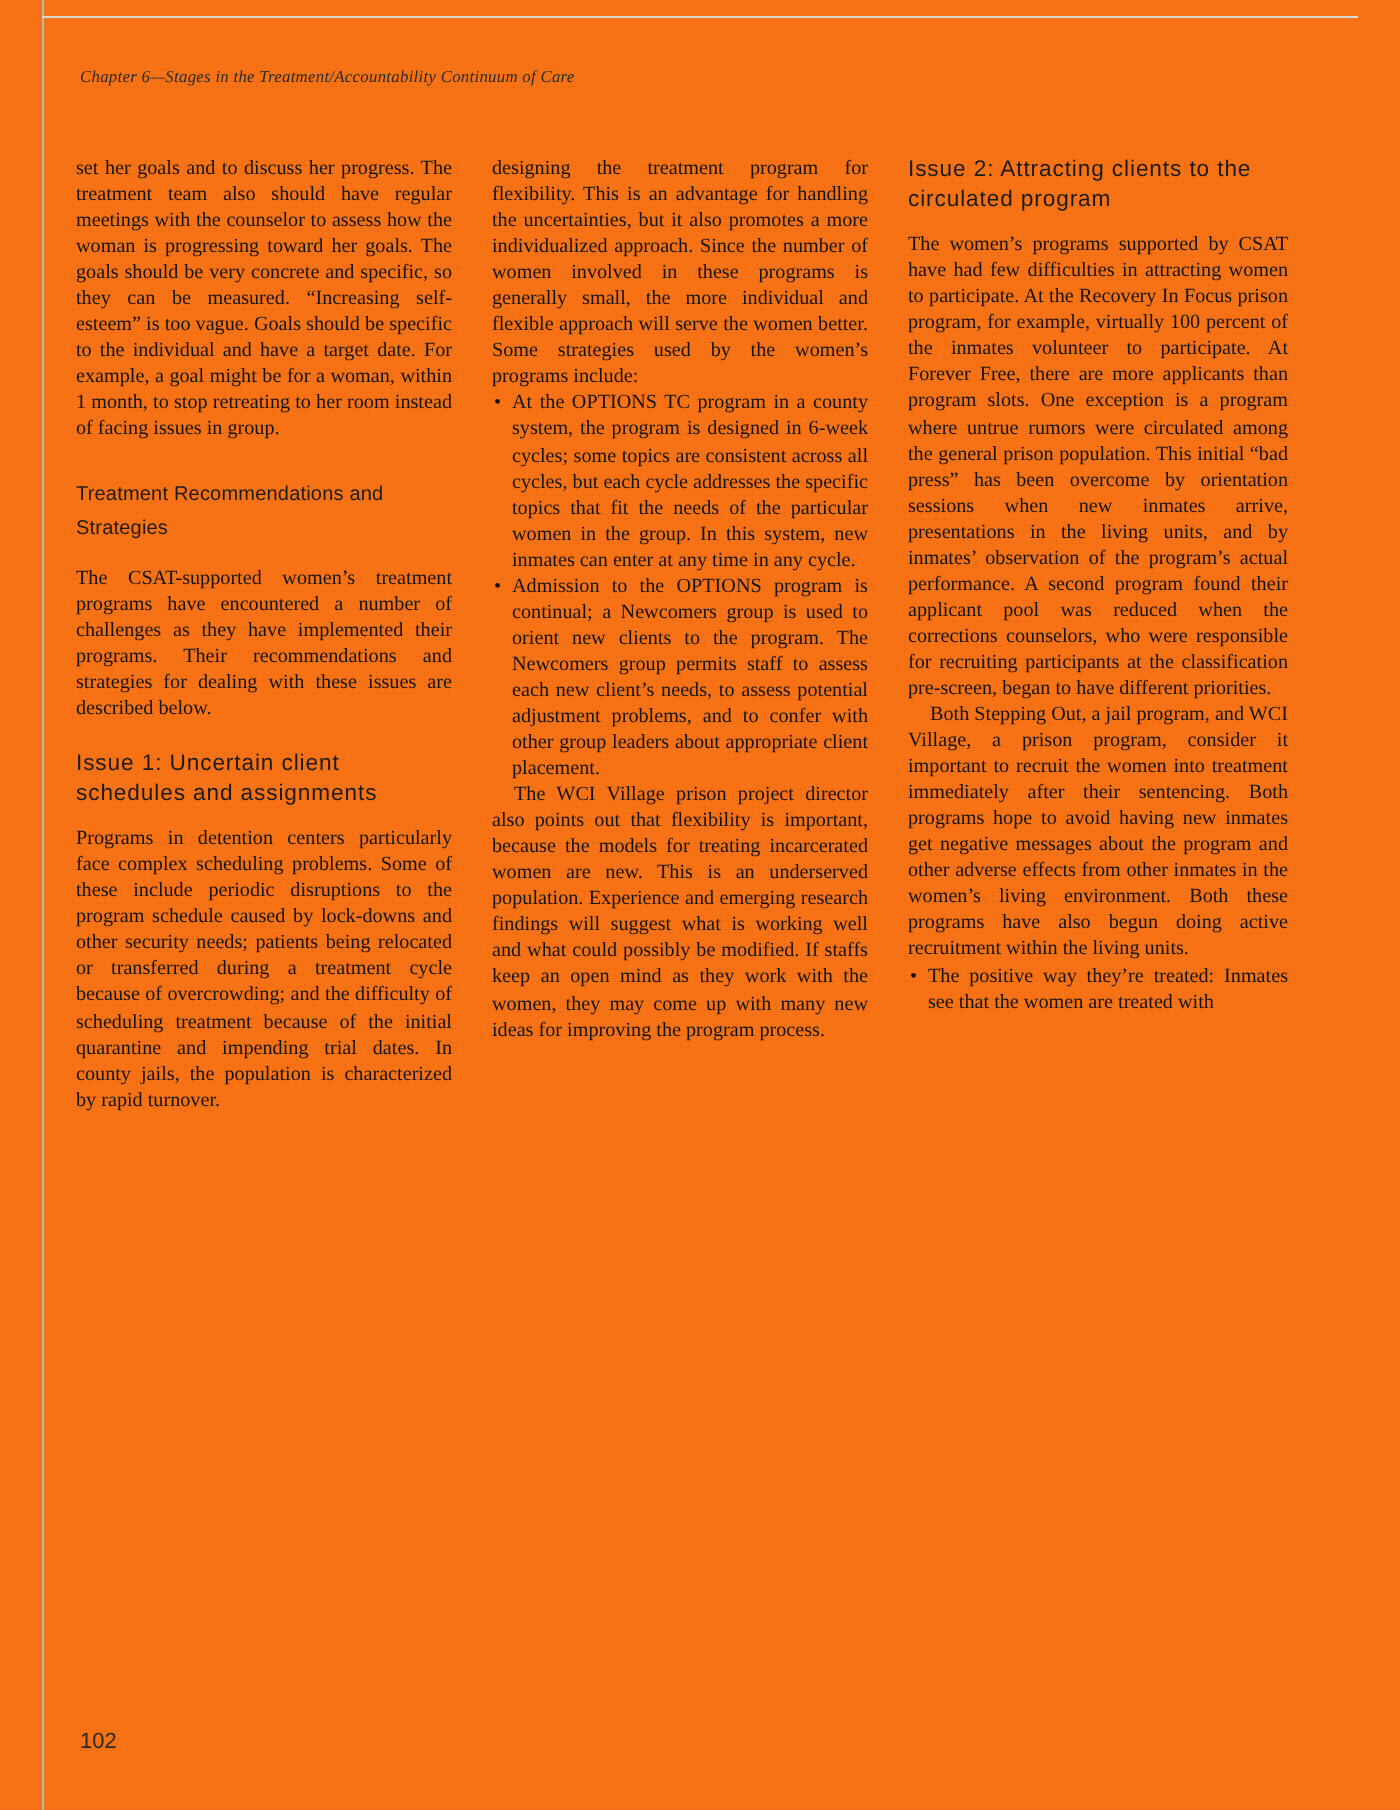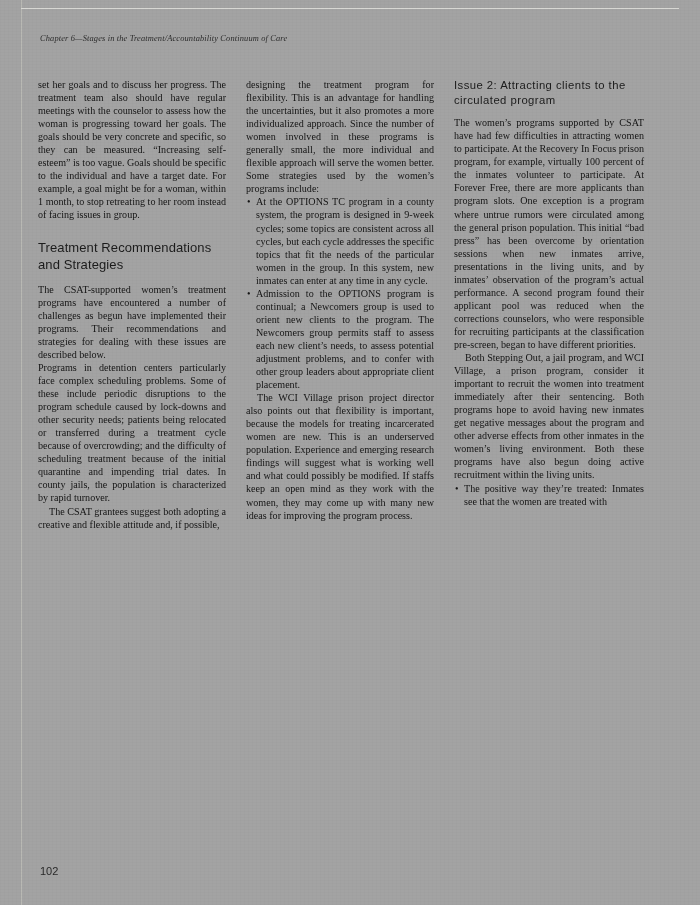--- a/index.html
+++ b/index.html
@@ -14,21 +14,21 @@
     color: #1a1a1a;
     position: relative;
     overflow: hidden;
   }
 
   .page {
     position: absolute;
     left: 0; top: 0;
     width: 700px;
     height: 905px;
-    background: #a3a3a3;
+    background: #f97316;
   }
 
   
   .scan-edge-left {
     position: absolute;
     left: 21px; top: 0;
     width: 1px; height: 905px;
     background: #b9b9b4;
   }
   .scan-edge-top {
@@ -76,21 +76,21 @@
     text-justify: inter-word;
     color: #151515;
     hyphens: manual;
   }
   p.indent { text-indent: 11px; }
 
   h2.section-title {
     margin: 13px 0 9px 0;
     font-family: "Liberation Sans", sans-serif;
     font-weight: 400;
-    font-size: 13px;
+    font-size: 10px;
     line-height: 17.6px;
     color: #1c1c1c;
     letter-spacing: 0.1px;
   }
   h2.section-title.first { margin-top: 17px; }
 
   h3.issue-title {
     margin: 14px 0 9px 0;
     font-family: "Liberation Sans", sans-serif;
     font-weight: 400;
@@ -154,35 +154,35 @@
 
   <div class="running-head">Chapter 6—Stages in the Treatment/Accountability Continuum of Care</div>
 
   <div class="columns">
 
     <div class="col col-1">
       <p class="body">set her goals and to discuss her progress. The treatment team also should have regular meetings with the counselor to assess how the woman is progressing toward her goals. The goals should be very concrete and specific, so they can be measured. “Increasing self-esteem” is too vague. Goals should be specific to the individual and have a target date. For example, a goal might be for a woman, within 1 month, to stop retreating to her room instead of facing issues in group.</p>
 
       <h2 class="section-title first">Treatment Recommendations and Strategies</h2>
 
-      <p class="body">The CSAT-supported women’s treatment programs have encountered a number of challenges as begun have implemented their programs. Their recommendations and strategies for dealing with these issues are described below.</p>
-
+      <p class="body">The CSAT-supported women’s treatment programs have encountered a number of challenges as they have implemented their programs. Their recommendations and strategies for dealing with these issues are described below.</p>
+
+      <h3 class="issue-title">Issue 1: Uncertain client schedules and assignments</h3>
 
       <p class="body">Programs in detention centers particularly face complex scheduling problems. Some of these include periodic disruptions to the program schedule caused by lock-downs and other security needs; patients being relocated or transferred during a treatment cycle because of overcrowding; and the difficulty of scheduling treatment because of the initial quarantine and impending trial dates. In county jails, the population is characterized by rapid turnover.</p>
 
-      <p class="body indent">The CSAT grantees suggest both adopting a creative and flexible attitude and, if possible,</p>
     </div>
 
     <div class="col col-2">
       <p class="body">designing the treatment program for flexibility. This is an advantage for handling the uncertainties, but it also promotes a more individualized approach. Since the number of women involved in these programs is generally small, the more individual and flexible approach will serve the women better. Some strategies used by the women’s programs include:</p>
 
       <ul class="bullets">
         <li>
           <span class="dot">•</span>
-          <span>At the OPTIONS TC program in a county system, the program is designed in 9-week cycles; some topics are consistent across all cycles, but each cycle addresses the specific topics that fit the needs of the particular women in the group. In this system, new inmates can enter at any time in any cycle.</span>
+          <span>At the OPTIONS TC program in a county system, the program is designed in 6-week cycles; some topics are consistent across all cycles, but each cycle addresses the specific topics that fit the needs of the particular women in the group. In this system, new inmates can enter at any time in any cycle.</span>
         </li>
         <li>
           <span class="dot">•</span>
           <span>Admission to the OPTIONS program is continual; a Newcomers group is used to orient new clients to the program. The Newcomers group permits staff to assess each new client’s needs, to assess potential adjustment problems, and to confer with other group leaders about appropriate client placement.</span>
         </li>
       </ul>
 
       <p class="body indent">The WCI Village prison project director also points out that flexibility is important, because the models for treating incarcerated women are new. This is an underserved population. Experience and emerging research findings will suggest what is working well and what could possibly be modified. If staffs keep an open mind as they work with the women, they may come up with many new ideas for improving the program process.</p>
     </div>
 

